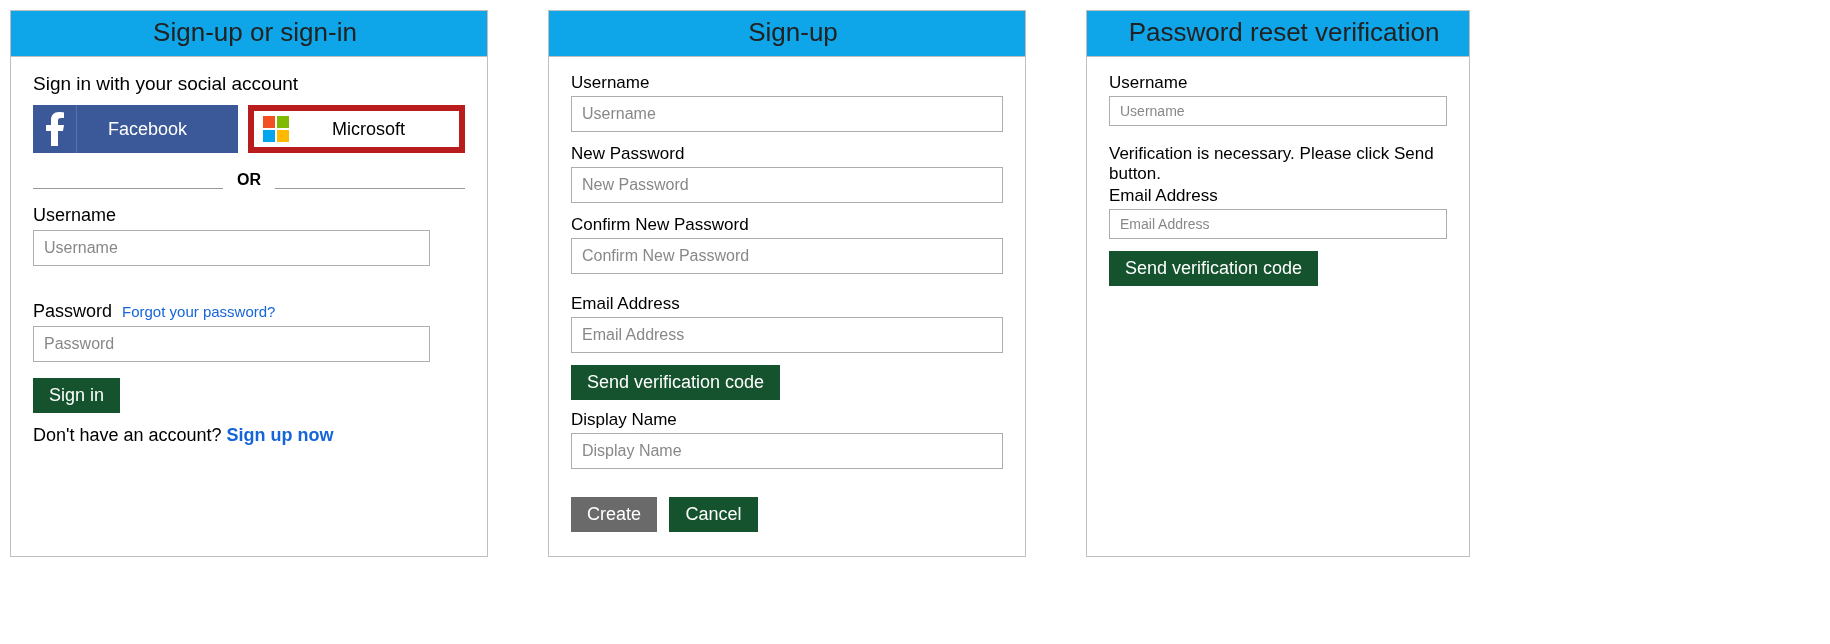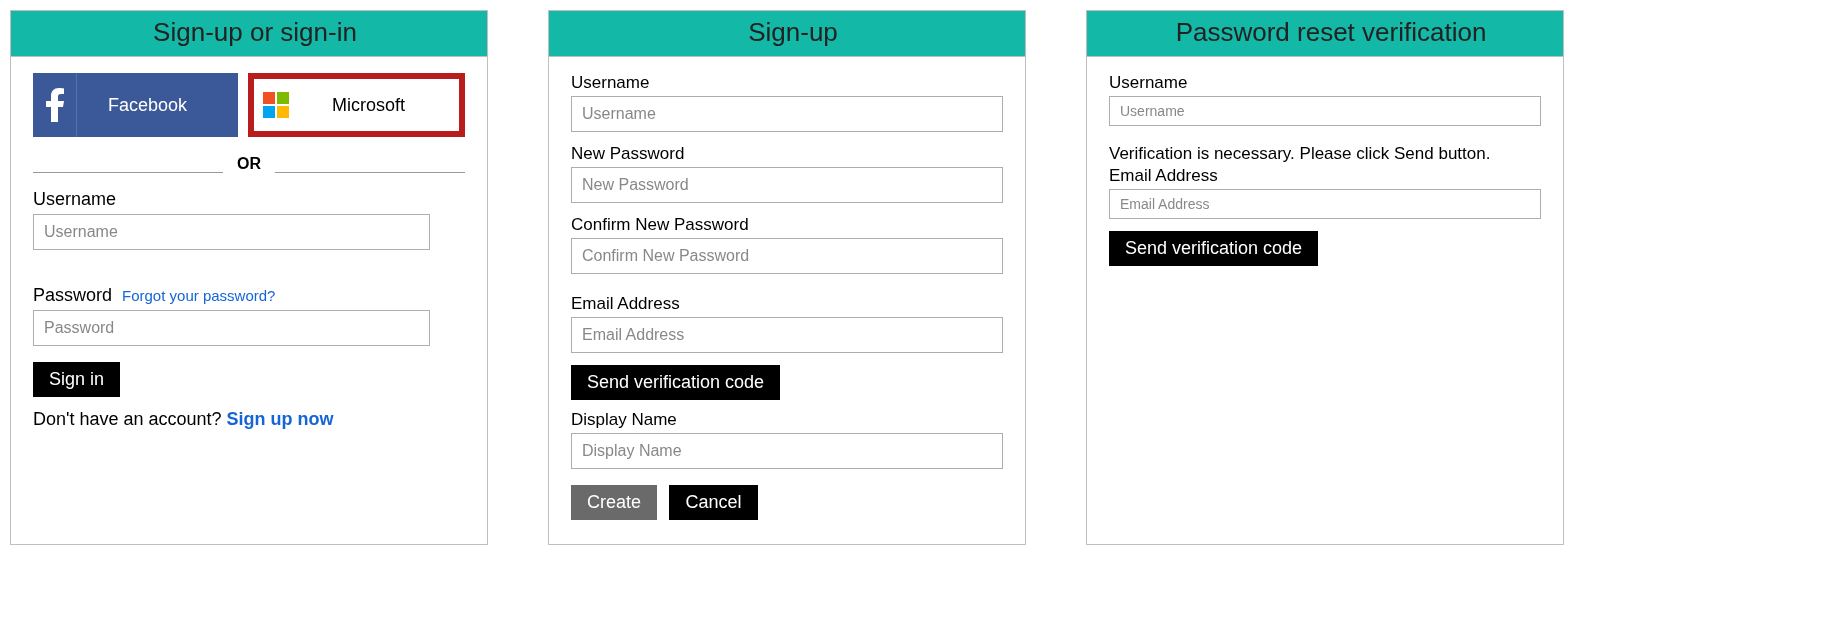--- a/index.html
+++ b/index.html
@@ -12,21 +12,21 @@
       justify-content: flex-start;
     }
     .panel {
       border: 1px solid #bfbfbf;
       width: 478px;
       background: #fff;
       display: flex;
       flex-direction: column;
     }
     .panel-header {
-      background: #14b8a6;
+      background: #0ea5e9;
       border-bottom: 1px solid #bfbfbf;
       text-align: center;
       padding: 6px 0 8px 12px;
       font-size: 26px;
       color: #222;
     }
     .panel-body {
       padding: 16px 22px 18px 22px;
     }
     .section-heading {
@@ -34,21 +34,21 @@
       color: #000;
       margin-bottom: 10px;
     }
     .social-row {
       display: flex;
       gap: 10px;
       margin-bottom: 18px;
     }
     .social-btn {
       flex: 1;
-      height: 64px;
+      height: 48px;
       display: flex;
       align-items: center;
       justify-content: flex-start;
       font-size: 18px;
       cursor: pointer;
       border: none;
     }
     .fb-btn {
       background: #3b5998;
       color: #fff;
@@ -126,55 +126,56 @@
     }
     .text-input::placeholder { color: #888; }
     .btn {
       border: none;
       color: #fff;
       font-size: 18px;
       padding: 7px 16px;
       cursor: pointer;
       margin-right: 8px;
     }
-    .btn-primary { background: #000000; }
+    .btn-primary { background: #14532d; }
     .btn-secondary { background: #6a6a6a; }
     .btn-row { margin-top: 2px; margin-bottom: 10px; }
     .signup-prompt {
       font-size: 18px;
       margin-top: 12px;
     }
     .signup-link {
       color: #1565d8;
       font-weight: 600;
       text-decoration: none;
       cursor: pointer;
     }
     .panel-2 .panel-body, .panel-3 .panel-body { padding: 14px 22px; }
     .panel-2 .text-input, .panel-3 .text-input { margin-bottom: 10px; }
     .panel-2 .field-label, .panel-3 .field-label { margin-top: 2px; margin-bottom: 3px; font-size: 17px;}
     .info-text {
       font-size: 17px;
       margin-top: 8px;
       margin-bottom: 2px;
     }
-    .panel.short { width: 478px; }
+    .panel.short { width: 384px; }
     svg { display: block; }
     .panel-header-text { display: inline; }
     input { font-family: inherit; }
   </style>
 </head>
 <body>
 
 <div class="panel">
   <div class="panel-header">
     <span class="panel-header-text">Sign-up or sign-in</span>
   </div>
   <div class="panel-body">
 
+    <div class="section-heading">Sign in with your social account</div>
 
     <div class="social-row">
       <button class="social-btn fb-btn">
         <span class="fb-icon-box">
           <svg width="20" height="34" viewBox="0 0 20 34">
               <path fill="#fff" d="M13 34V19h5l1-6h-6V9c0-1.7.5-3 3-3h3V0.5C18 0.3 16 0 14 0 9 0 6 3 6 8v5H1v6h5v15h7z"></path>
             </svg>
         </span>
         <span class="social-label">Facebook</span>
       </button>
@@ -236,21 +237,21 @@
     <label class="field-label" style="margin-top:10px">Email Address</label>
     <input class="text-input" type="text" placeholder="Email Address" style="">
 
     <div class="btn-row">
       <button class="btn btn-primary">Send verification code</button>
     </div>
 
     <label class="field-label">Display Name</label>
     <input class="text-input" type="text" placeholder="Display Name" style="">
 
-    <div class="btn-row" style="margin-top:6px;">
+    <div class="btn-row" style="margin-top:18px;">
       <button class="btn btn-secondary">Create</button>
       <button class="btn btn-primary">Cancel</button>
     </div>
 
   </div>
 </div>
 
 <div class="panel panel-3 short">
   <div class="panel-header">
     <span class="panel-header-text">Password reset verification</span>

